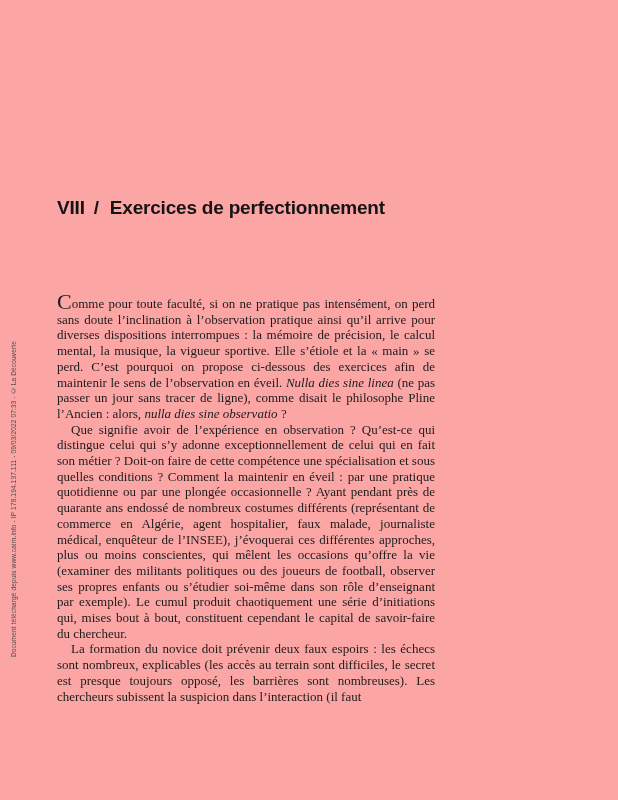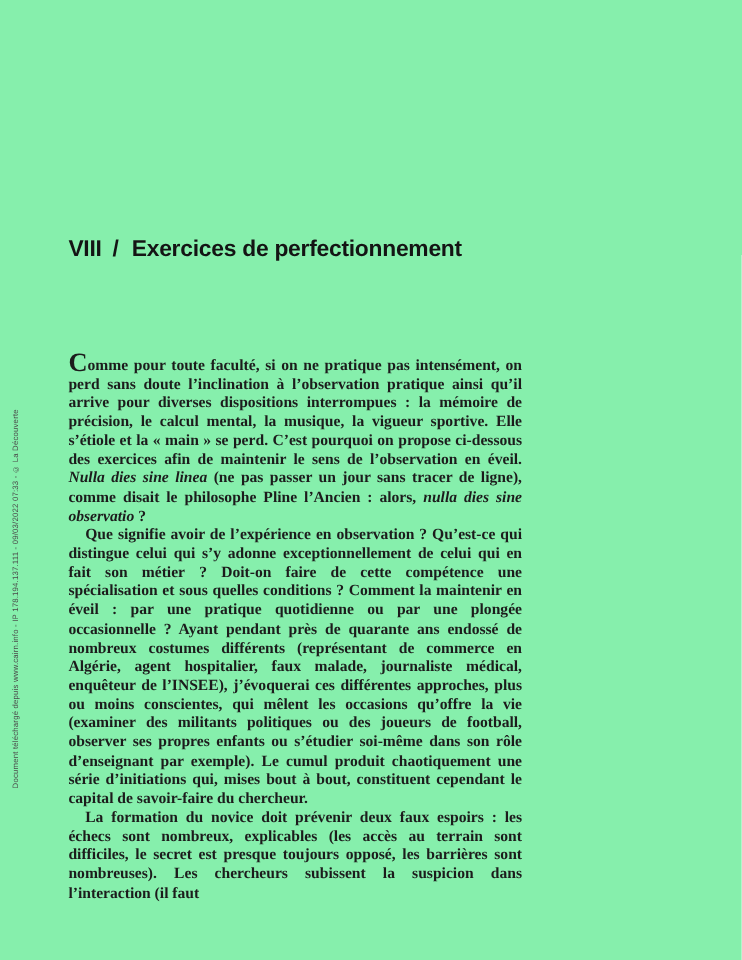--- a/index.html
+++ b/index.html
@@ -7,21 +7,21 @@
     width: 618px;
     height: 800px;
     background: #ffffff;
     position: relative;
     overflow: hidden;
     font-family: "Liberation Serif", serif;
   }
   .page {
     position: absolute;
     inset: 0;
-    background: #86efac;
+    background: #fca5a5;
   }
   
   .watermark {
     position: absolute;
     left: 10px;
     top: 295px;
     height: 362px;
     writing-mode: vertical-rl;
     transform: rotate(180deg);
     font-family: "Liberation Sans", sans-serif;
@@ -47,21 +47,20 @@
   .chapter-heading .sep { margin-right: 11px; }
   .body-text {
     position: absolute;
     left: 57px;
     top: 296px;
     width: 378px;
     font-size: 13px;
     line-height: 15.7px;
     color: #1c1c1c;
     text-align: justify;
-    font-weight: bold;
   }
   .para { margin: 0; }
   .para.indent { text-indent: 14px; }
   .dropcap {
     font-size: 22px;
     line-height: 0;
     position: relative;
     top: 1px;
   }
   .italic { font-style: italic; }

